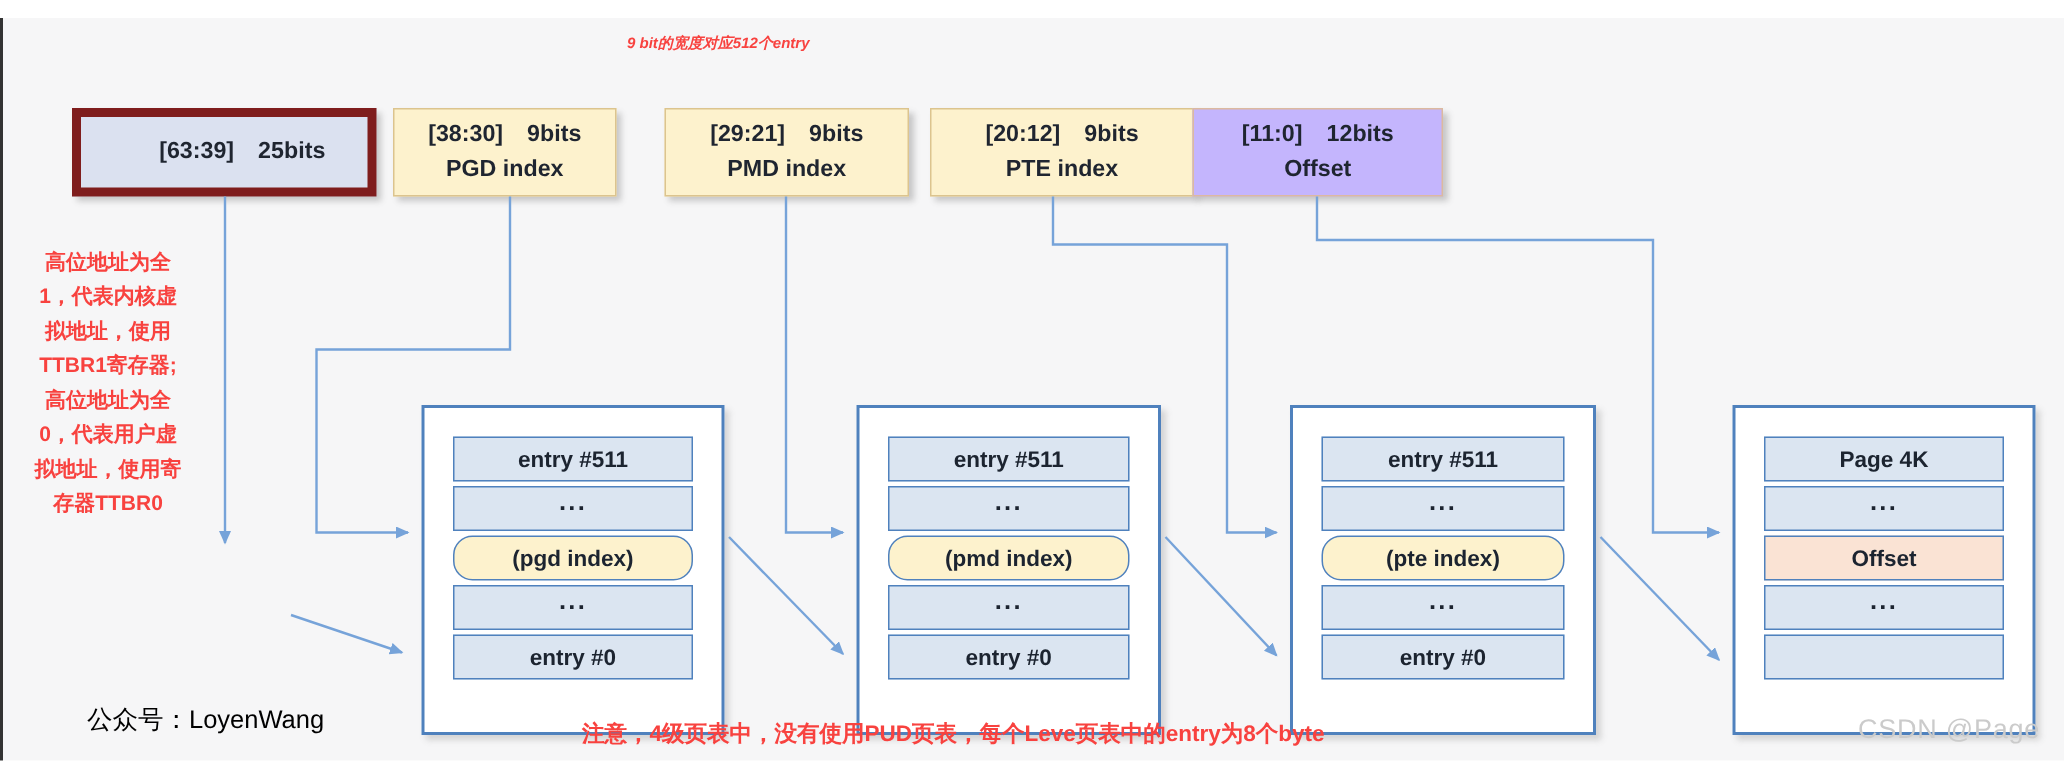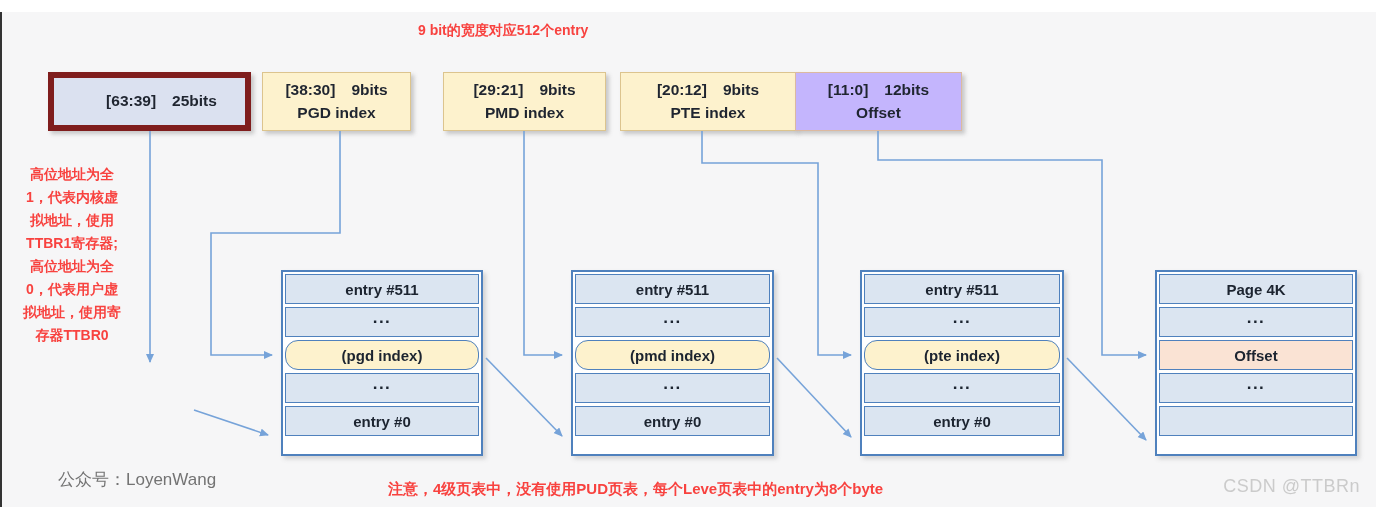--- a/index.html
+++ b/index.html
@@ -7,21 +7,21 @@
     position:relative;width:1376px;height:513px;overflow:hidden;
     background:#f6f6f7;
     font-family:"Liberation Sans","DejaVu Sans",sans-serif;
     color:#1f2530;
   }
   .strip-top{position:absolute;left:0;top:0;width:100%;height:12px;background:#ffffff;}
   .strip-bottom{position:absolute;left:0;bottom:0;width:100%;height:6px;background:#ffffff;}
   .edge-left{position:absolute;left:0;top:0;width:2px;height:100%;background:#333333;}
 
   .red-note{position:absolute;color:#f8423f;font-weight:bold;white-space:nowrap;}
-  #top-note{left:418px;top:22px;font-size:14px;}
+  #top-note{left:418px;top:22px;font-size:10px;font-style:italic;}
   #bottom-note{left:388px;top:480px;font-size:15px;}
 
   .bitfield{
     position:absolute;top:72px;height:59px;box-sizing:border-box;
     display:flex;flex-direction:column;justify-content:center;align-items:center;
     font-size:15.5px;font-weight:600;line-height:1.45;
     box-shadow:3px 3px 4px rgba(90,90,90,.30);
   }
   .bitfield .toprow{display:flex;gap:16px;}
   .bf-blue{background:#dbe1f0;border:6px solid #7f1d1d;padding-left:24px;}
@@ -42,40 +42,40 @@
   #ttbrn{
     position:absolute;left:112px;top:370px;width:78px;height:76px;box-sizing:border-box;
     background:#5ef8f8;border:1px solid #8fa3a8;
     display:flex;align-items:center;justify-content:center;
     font-size:13.5px;font-weight:bold;color:#132033;
     box-shadow:3px 3px 5px rgba(80,80,80,.35);
   }
 
   .ptable{
     position:absolute;top:270px;box-sizing:border-box;
-    border:2px solid #4f81bd;background:#ffffff;padding:2px;
+    border:2px solid #4f81bd;background:#ffffff;padding:19px;
     box-shadow:3px 3px 4px rgba(110,110,110,.25);
   }
   .ptable .row{
     height:30px;margin-bottom:3px;box-sizing:border-box;
     border:1px solid #4f81bd;background:#dbe5f1;
     display:flex;align-items:center;justify-content:center;
     font-size:15px;font-weight:600;color:#1c2430;
   }
   .ptable .row:last-child{margin-bottom:16px;}
   .ptable .row.hl-yellow{background:#fdf2cd;border-radius:13px;}
   .ptable .row.hl-peach{background:#fae3d4;}
   .ptable .row.dots{font-weight:800;letter-spacing:1.5px;font-size:17px;}
   .ptable .row.dots span{transform:translateY(-4px);}
   #t0{left:281px;width:202px;}
   #t1{left:571px;width:203px;}
   #t2{left:860px;width:204px;}
   #t3{left:1155px;width:202px;}
 
-  #credit{position:absolute;left:58px;top:468px;font-size:17px;color:#737373;text-align:right;}
+  #credit{position:absolute;left:58px;top:468px;font-size:17px;color:#000000;text-align:right;}
   #watermark{position:absolute;right:16px;top:476px;font-size:18px;color:#cbcbcb;letter-spacing:.5px;}
 
   #wires{position:absolute;left:0;top:0;pointer-events:none;}
 </style>
 </head>
 <body>
 
 <div id="canvas">
 
   <div class="edge-left"></div>
@@ -169,21 +169,21 @@
       </div>
     <div class="row hl-peach">Offset</div>
     <div class="row dots">
         <span>...</span>
       </div>
     <div class="row"></div>
   </div>
 
   <div id="bottom-note" class="red-note">注意，4级页表中，没有使用PUD页表，每个Leve页表中的entry为8个byte</div>
   <div id="credit">公众号：LoyenWang</div>
-  <div id="watermark">CSDN @TTBRn</div>
+  <div id="watermark">CSDN @Page</div>
 
   <svg id="wires" width="1376" height="513">
     <defs>
       <marker id="ah" markerWidth="10" markerHeight="9" refX="8" refY="4" orient="auto" markerUnits="userSpaceOnUse">
         <path d="M0,0 L9,4 L0,8 Z" fill="#76a3d9"></path>
       </marker>
     </defs>
     <g stroke="#76a3d9" stroke-width="1.6" fill="none">
       <polyline points="150,131 150,362" marker-end="url(#ah)"></polyline>
       <polyline points="340,131 340,233 211,233 211,355 272,355" marker-end="url(#ah)"></polyline>

